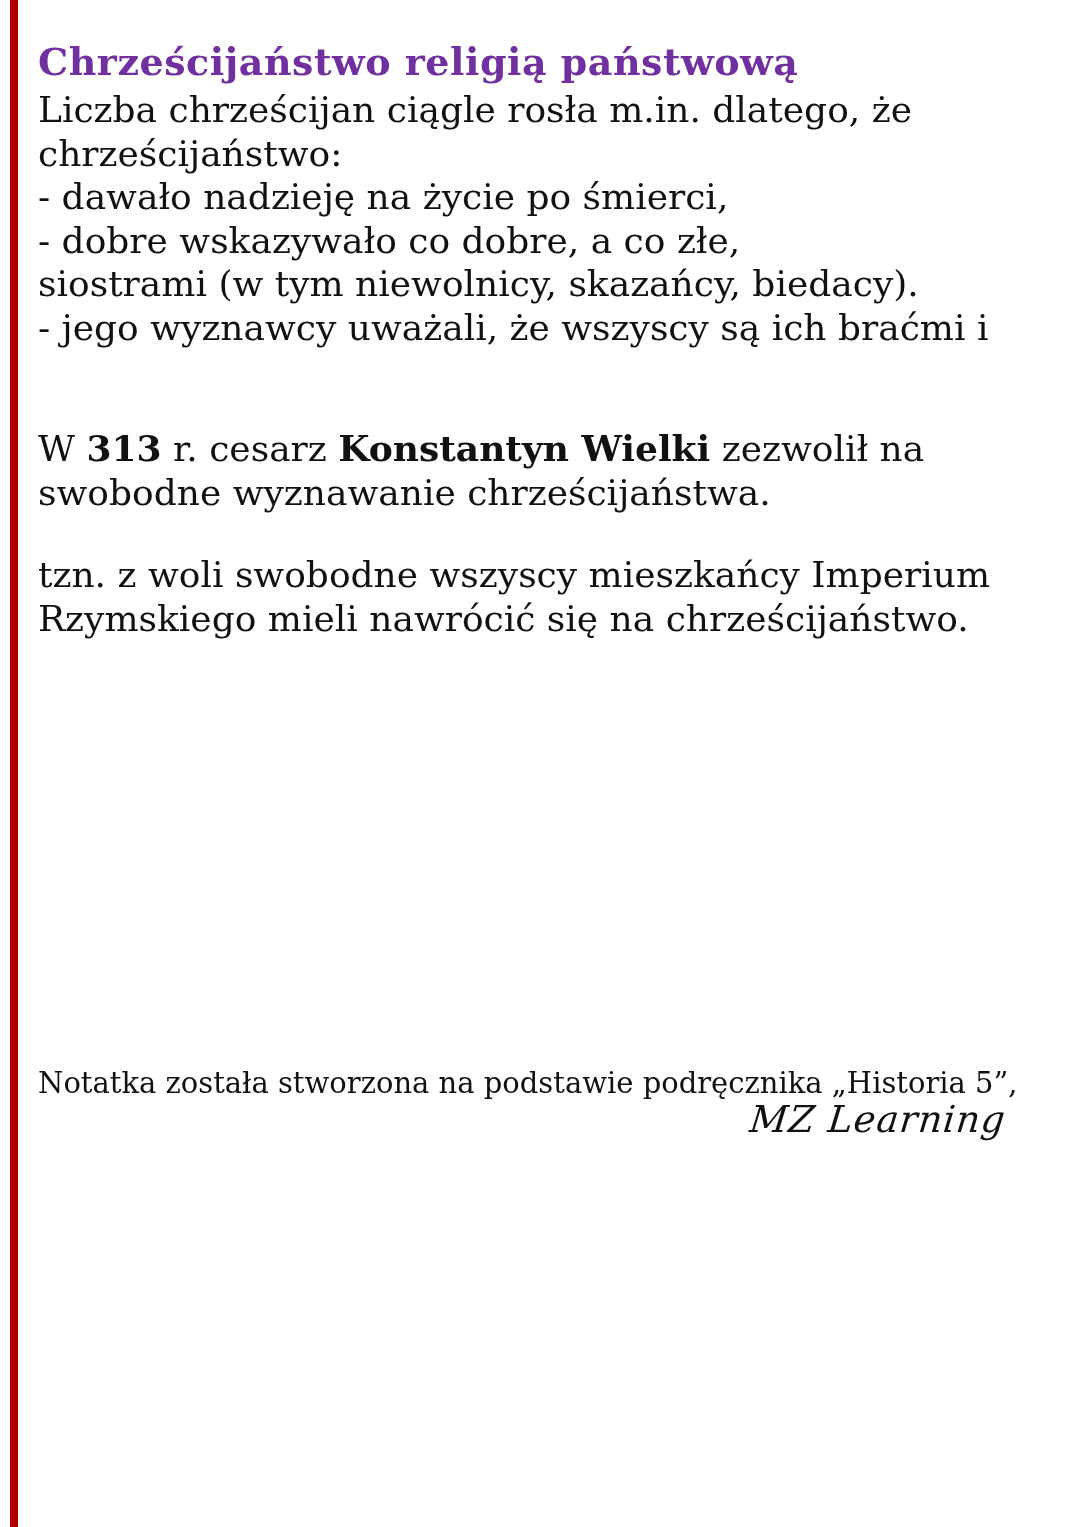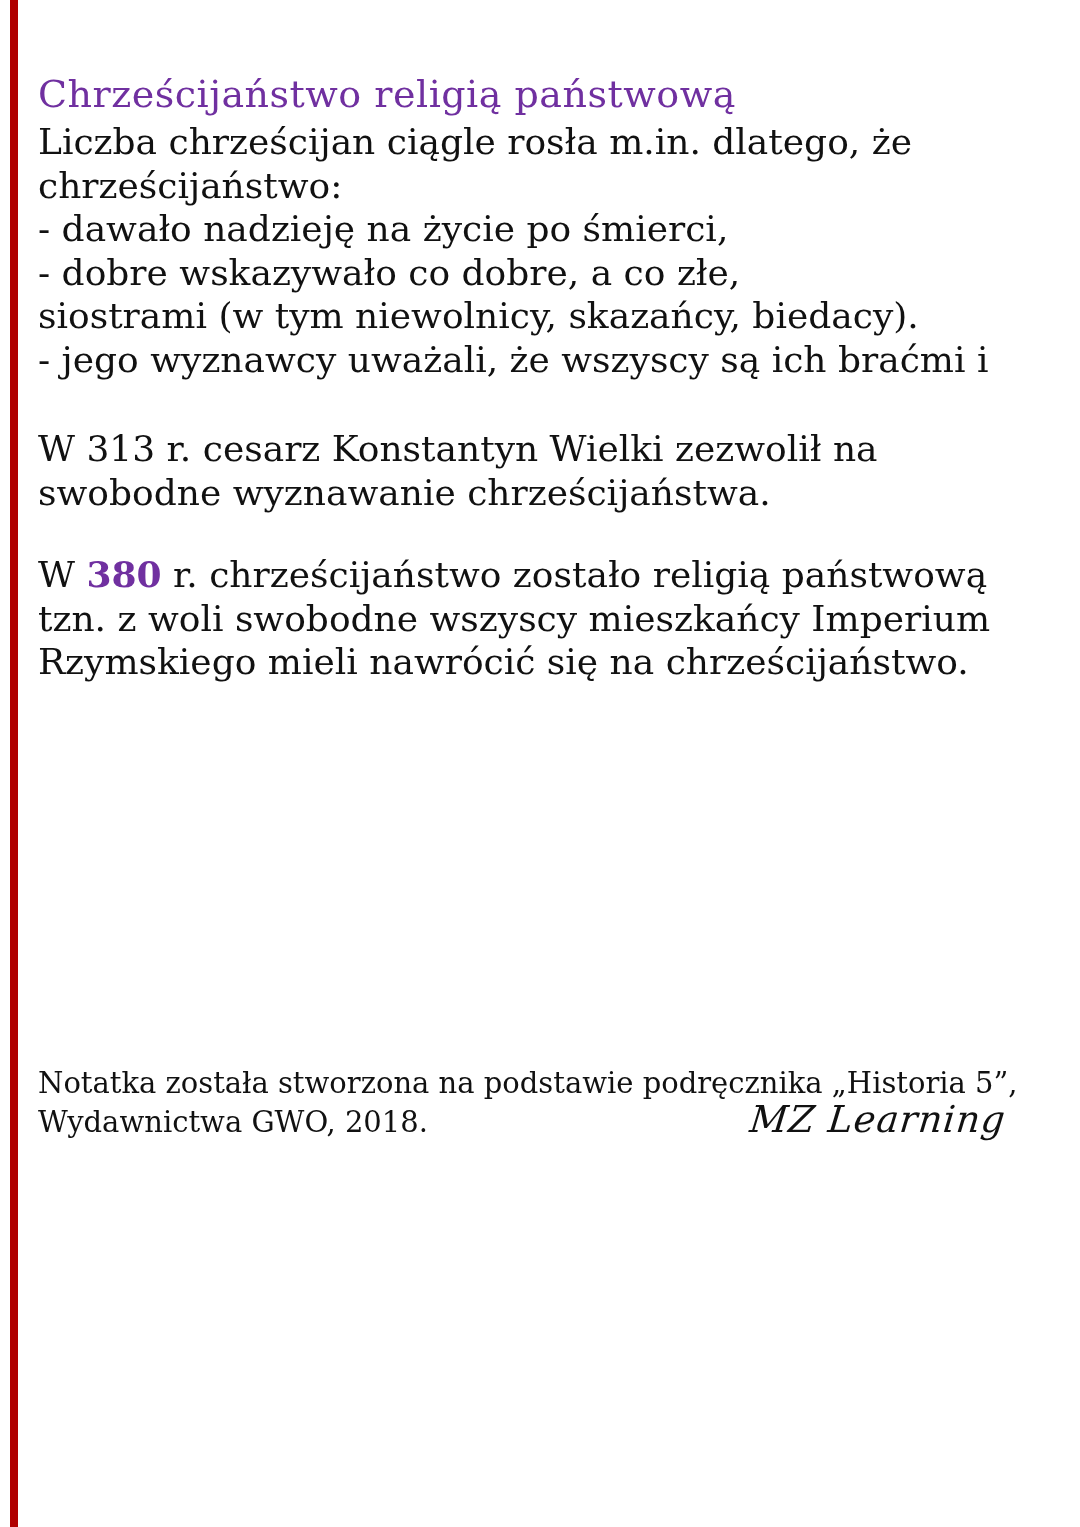--- a/index.html
+++ b/index.html
@@ -25,36 +25,35 @@
     width: 8px;
     height: 1527px;
     background: var(--rule);
   }
   .textcol { position: absolute; left: 38px; width: 1010px; }
   .block-intro { top: 36px; }
   .block-313 { top: 427px; }
   .block-380 { top: 553px; }
   .page-title {
     font-size: 38px;
-    font-weight: normal;
+    font-weight: bold;
     color: var(--accent);
     line-height: 52px;
     letter-spacing: 0.5px;
-    margin-top: 32px;
   }
   .bodyline {
     font-size: 36px;
     line-height: 43.5px;
     white-space: nowrap;
   }
   .u {
     text-decoration-thickness: 3px;
     text-underline-offset: 7px;
   }
-  .b { font-weight: normal; }
+  .b { font-weight: bold; }
   .b-purple { font-weight: bold; color: var(--accent); }
   .footer {
     position: absolute;
     left: 38px;
     top: 1064px;
     width: 1010px;
   }
   .footerline {
     font-size: 29px;
     line-height: 39px;
@@ -94,24 +93,22 @@
 
     <div class="bodyline"><span>- jego wyznawcy uważali, że </span><span class="u">wszyscy są ich braćmi i</span></div>
   </div>
 
   <div class="textcol block-313">
     <div class="bodyline"><span>W </span><span class="b">313</span><span> r. cesarz </span><span class="b">Konstantyn Wielki</span><span> zezwolił na</span></div>
     <div class="bodyline"><span class="u">swobodne wyznawanie chrześcijaństwa.</span></div>
   </div>
 
   <div class="textcol block-380">
-    <div class="bodyline"><span>W </span><span class="b-purple">380</span><span> r. </span><span class="b">chrześcijaństwo</span><span> zostało </span><span class="b">religią państwową</span></div>
     <div class="bodyline">tzn. z woli swobodne wszyscy mieszkańcy Imperium</div>
     <div class="bodyline">Rzymskiego mieli nawrócić się na chrześcijaństwo.</div>
   </div>
 
   <div class="footer">
     <div class="footerline">Notatka została stworzona na podstawie podręcznika „Historia 5”,</div>
-    <div class="footerline">Wydawnictwa GWO, 2018.</div>
     <div class="signature">MZ Learning</div>
   </div>
 
 </div>
 
 </body></html>

